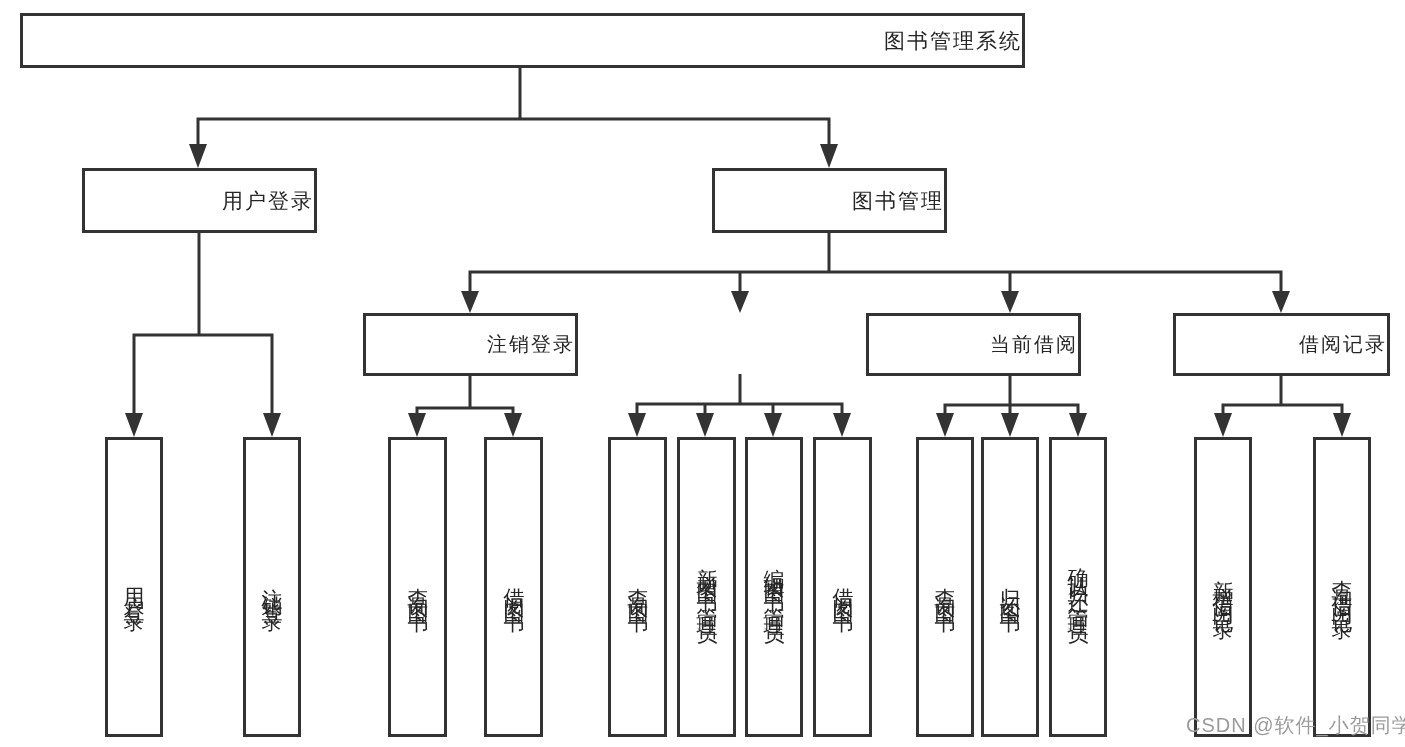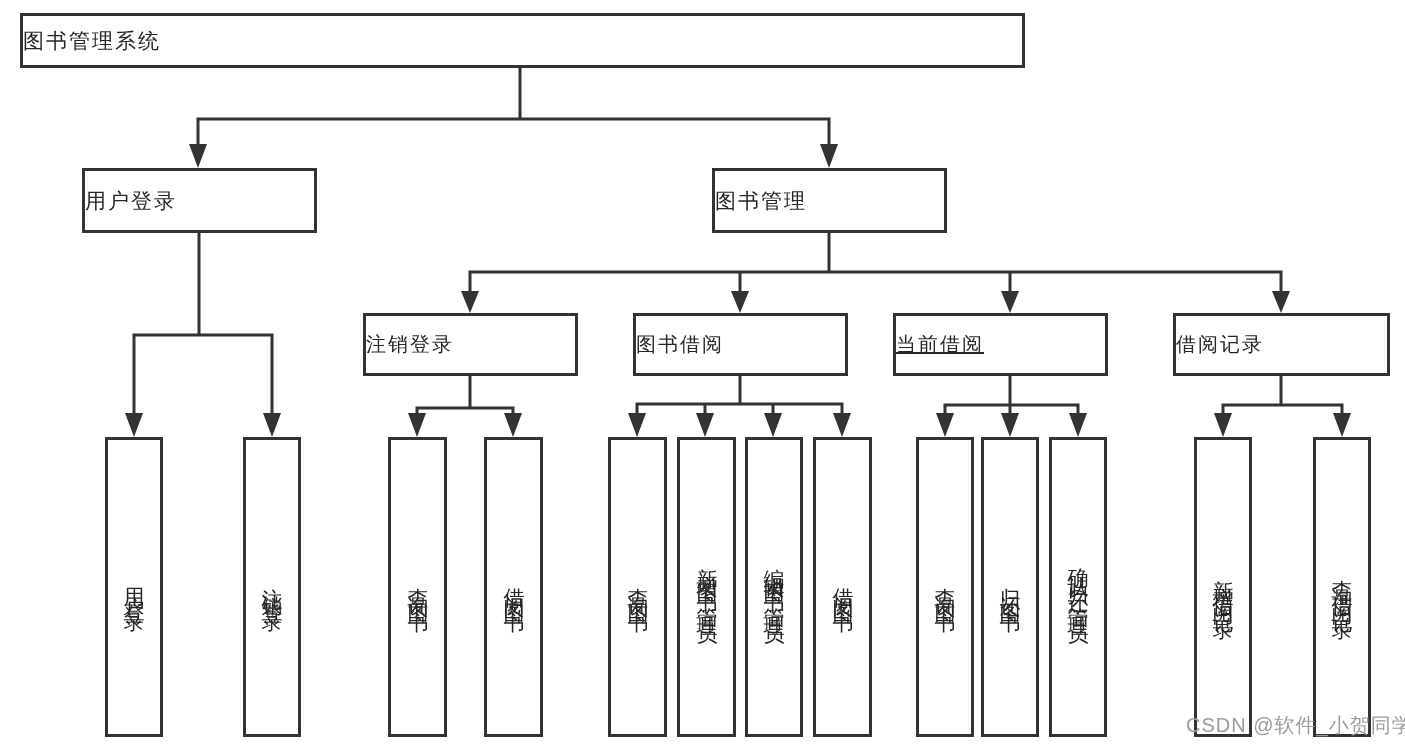--- a/index.html
+++ b/index.html
@@ -15,35 +15,35 @@
   .connectors {
     position: absolute;
     left: 0; top: 0;
     width: 1405px; height: 747px;
   }
   .node {
     position: absolute;
     border: 3px solid #333333;
     background: #ffffff;
     color: #262626;
-    text-align: left;
+    text-align: right;
     white-space: nowrap;
   }
   .node.h {
     font-size: 21px;
     letter-spacing: 2px;
   }
   .node.root    { left: 20px;   top: 13px;  width: 1005px; height: 55px; line-height: 49px; }
   .node.lvl2    { top: 168px;   height: 65px; width: 235px; line-height: 59px; }
   .node.lvl3    { top: 313px;   height: 63px; width: 215px; line-height: 57px; font-size: 20px; }
   .node.b-user  { left: 82px;  }
   .node.b-book  { left: 712px; }
   .node.s-new   { left: 363px; }
   .node.s-bor   { left: 633px; }
-  .node.s-cur   { left: 893px; text-decoration: underline; }
+  .node.s-cur   { left: 866px; }
   .node.s-rec   { left: 1173px; width: 217px; }
   .node.leaf {
     top: 437px;
     height: 300px;
     width: 58px;
     writing-mode: vertical-rl;
     text-orientation: mixed;
     font-size: 21px;
     letter-spacing: 8px;
     line-height: 52px;
@@ -122,21 +122,20 @@
       <polygon points="1342,437 1333,413 1351,413"></polygon>
     </g>
   </svg>
 
   <div class="node h root">图书管理系统</div>
 
   <div class="node h lvl2 b-user">用户登录</div>
   <div class="node h lvl2 b-book">图书管理</div>
 
   <div class="node h lvl3 s-new">注销登录</div>
-  <div class="node h lvl3 s-bor">图书借阅</div>
   <div class="node h lvl3 s-cur">当前借阅</div>
   <div class="node h lvl3 s-rec">借阅记录</div>
 
   <div class="node leaf" style="left:105px">用户登录</div>
   <div class="node leaf" style="left:243px">注销登录</div>
 
   <div class="node leaf" style="left:388px;width:59px">查询图书</div>
   <div class="node leaf" style="left:484px;width:59px">借阅图书</div>
 
   <div class="node leaf" style="left:608px;width:59px">查询图书</div>

